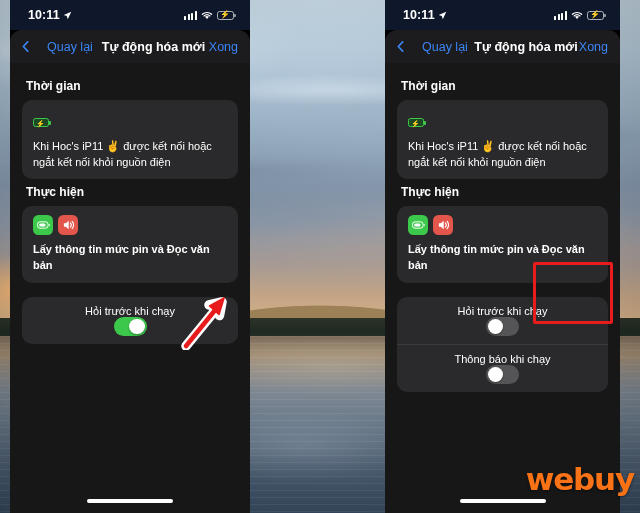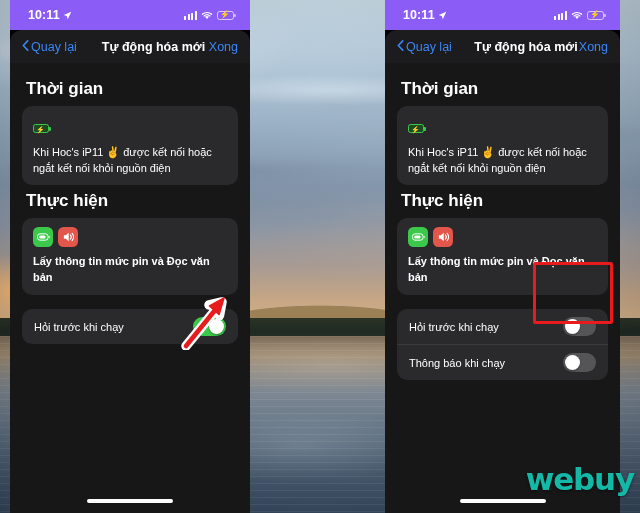--- a/index.html
+++ b/index.html
@@ -76,21 +76,21 @@
     position:absolute; top:0; height:513px; background:#000;
     overflow:hidden;
   }
   .phone-left  { left:10px;  width:240px; }
   .phone-right { left:385px; width:235px; }
 
   .screen { position:absolute; inset:0; background:#000; display:flex; flex-direction:column; }
 
   
   .statusbar {
-    height:30px; flex:0 0 30px; background:#8b5cf6;
+    height:30px; flex:0 0 30px; background:#0f172a;
     display:flex; align-items:center; justify-content:space-between;
     padding:0 16px 0 18px; color:#fff;
   }
   .sb-time { font-size:12.5px; font-weight:bold; letter-spacing:.1px; display:flex; align-items:center; gap:3px; }
   .loc-arrow { width:9px; height:9px; display:inline-block; }
   .sb-right { display:flex; align-items:center; gap:4px; }
   .sig { display:flex; align-items:flex-end; gap:1.3px; height:9px; }
   .sig i { width:2.3px; background:#fff; border-radius:.5px; display:block; }
   .sig i:nth-child(1){height:3.5px}.sig i:nth-child(2){height:5.2px}
   .sig i:nth-child(3){height:7px}.sig i:nth-child(4){height:9px}
@@ -108,31 +108,31 @@
     font-size:8px; color:#fff; line-height:1;
   }
 
   
   .navbar {
     height:33px; flex:0 0 33px;
     background:#1c1c1e; position:relative;
     display:flex; align-items:center; padding:0 12px;
     border-radius:12px 12px 0 0;
   }
-  .nav-back { display:flex; align-items:flex-start; gap:2px; color:#3b85f5; font-size:12.5px; cursor:pointer; }
+  .nav-back { display:flex; align-items:center; gap:18px; color:#3b85f5; font-size:12.5px; cursor:pointer; }
   .chev { width:7px; height:11px; }
   .nav-title {
     position:absolute; left:0; right:0; text-align:center;
     color:#fff; font-size:12.5px; font-weight:bold; pointer-events:none;padding-left:47px;
   }
   .nav-done { margin-left:auto; color:#3b85f5; font-size:12.5px; font-weight:500; cursor:pointer; z-index:2; }
 
   
   .content { flex:1; background:#171717; padding:10px 12px 0; overflow:hidden; }
-  .sect-title { color:#fff; font-size:17px; font-weight:bold; margin:6px 0 7px 4px; }
+  .sect-title { color:#fff; font-size:12px; font-weight:bold; margin:6px 0 7px 4px; }
   .card { background:#2a2a2c; border-radius:10px; }
 
   .card-trigger { padding:9px 11px; display:flex; gap:12px; align-items:flex-start;flex-direction:column; }
   .mini-batt {
     flex:0 0 auto; margin-top:9px;
     width:16px; height:9px; border:1.1px solid #3cc84b; border-radius:2.5px;
     position:relative; background:#1d4a22;
   }
   .mini-batt::after {
     content:""; position:absolute; right:-3px; top:2.3px; width:1.6px; height:3.6px;
@@ -145,21 +145,21 @@
   .action-icons { display:flex; gap:5px; margin-bottom:7px; }
   .ic { width:20px; height:20px; border-radius:5.5px; display:flex; align-items:center; justify-content:center; }
   .ic-green { background:#3cc84b; }
   .ic-red { background:#e2564b; }
   .action-text { color:#fff; font-size:11px; line-height:1.4; }
 
   
   .toggle-card { background:#2a2a2c; border-radius:10px; margin-top:14px; overflow:hidden; }
   .toggle-row {
     display:flex; align-items:center; justify-content:space-between;
-    padding:8px 12px; min-height:29px;
+    padding:8px 12px; min-height:29px;flex-direction:column;
   }
   .toggle-row + .toggle-row { border-top:.7px solid #3a3a3c; }
   .toggle-label { color:#fff; font-size:11px; }
   .sw { width:33px; height:19px; border-radius:10px; position:relative; flex:0 0 auto; cursor:pointer; }
   .sw.on  { background:#3cc84b; }
   .sw.off { background:#555558; }
   .knob { position:absolute; top:1.7px; width:15.5px; height:15.5px; border-radius:50%; background:#fff; box-shadow:0 1px 2px rgba(0,0,0,.35); }
   .sw.on .knob  { right:1.7px; }
   .sw.off .knob { left:1.7px; }
 
@@ -170,21 +170,21 @@
   
   .arrow-anno { position:absolute; left:178px; top:292px; width:60px; height:58px; pointer-events:none; }
   .rect-anno {
     position:absolute; left:533px; top:262px; width:80px; height:62px;
     border:3.5px solid #e81c1c; border-radius:2px; pointer-events:none;
   }
 
   
   .watermark {
     position:absolute; right:6px; bottom:16px;
-    color:#14b8a6; font-size:31px; font-weight:bold; letter-spacing:-1.2px;
+    color:#f97316; font-size:31px; font-weight:bold; letter-spacing:-1.2px;
     font-family:"DejaVu Sans", sans-serif;
     text-shadow:0 1px 3px rgba(0,0,0,.5);
   }
 </style>
 </head>
 <body>
 
 <div class="bg">
   <div class="bg-sky"></div>
   <div class="bg-clouds"></div>

